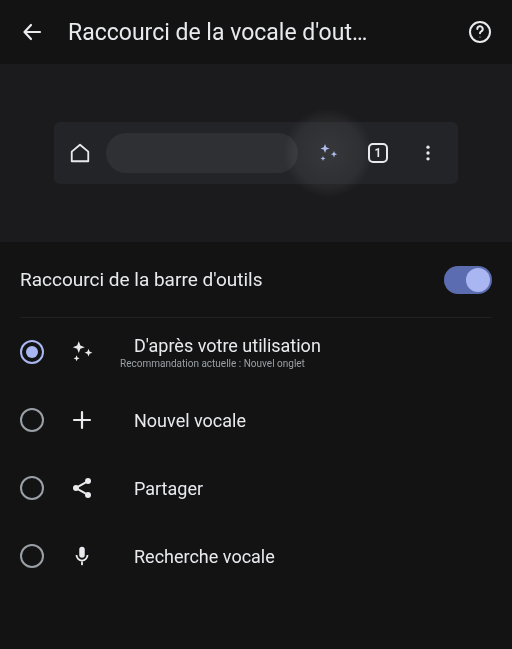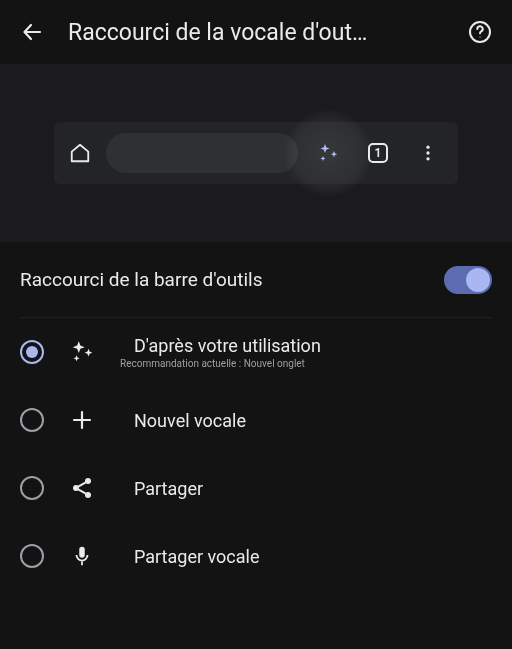--- a/index.html
+++ b/index.html
@@ -232,16 +232,16 @@
   <div class="option">
     <div class="radio"></div>
     <div class="opt-icon">
       <svg width="22" height="22" viewBox="0 0 24 24" fill="currentColor">
           <path d="M12 2a3 3 0 0 0-3 3v6a3 3 0 0 0 6 0V5a3 3 0 0 0-3-3z"></path>
           <path d="M5 11a7 7 0 0 0 14 0h-2a5 5 0 0 1-10 0H5z"></path>
           <rect x="11" y="18" width="2" height="4"></rect>
         </svg>
     </div>
     <div class="opt-text">
-      <div class="opt-title">Partager vocale</div>
+      <div class="opt-title">Recherche vocale</div>
     </div>
   </div>
 </div>
 
 </body></html>

